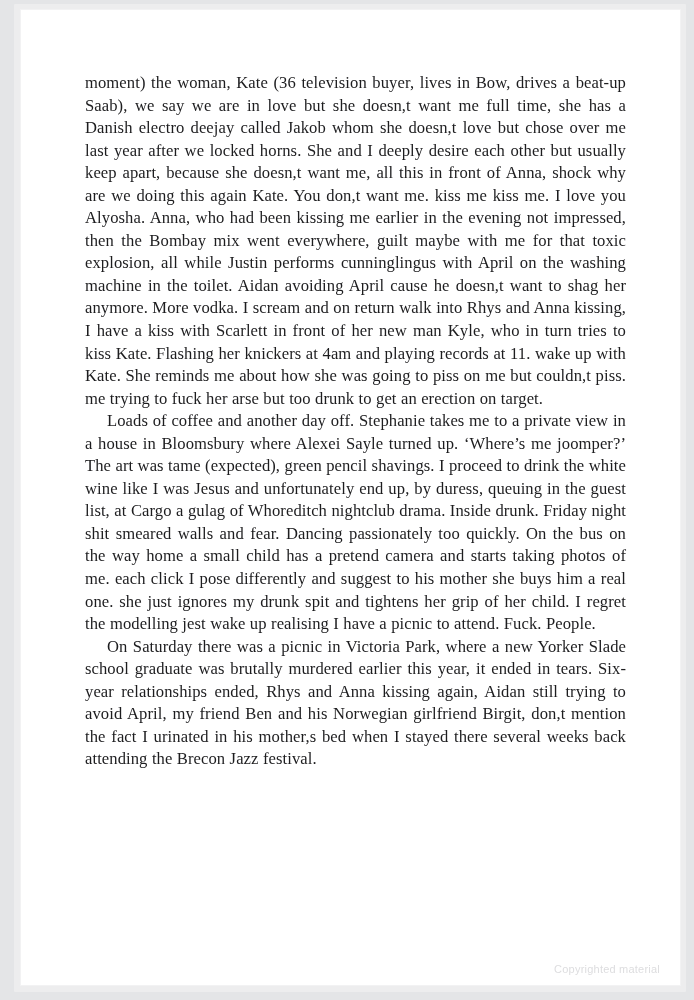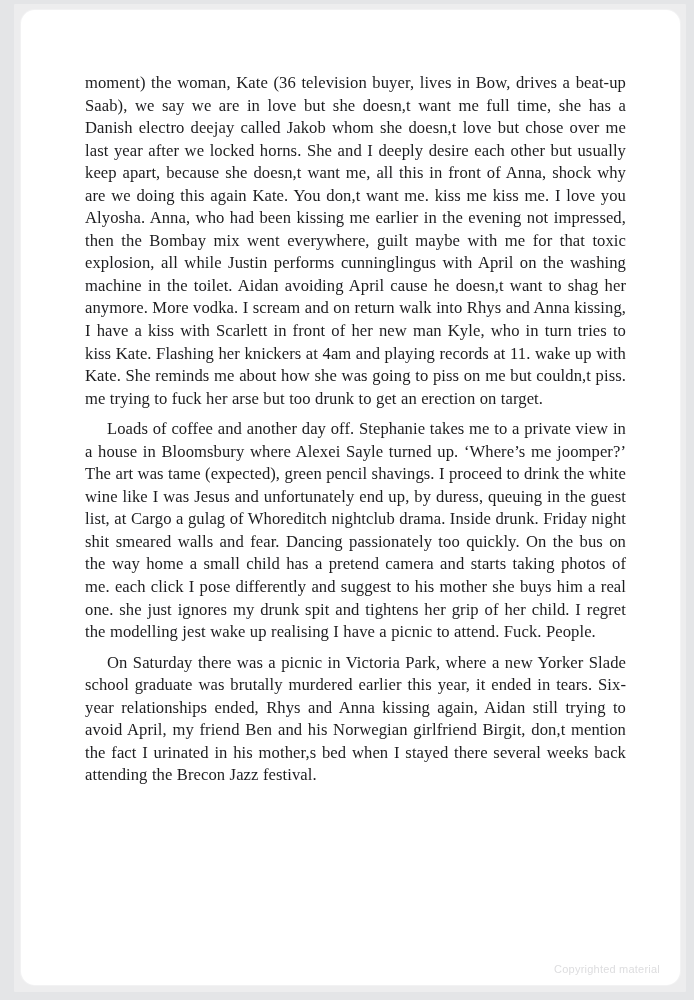--- a/index.html
+++ b/index.html
@@ -38,21 +38,20 @@
   
   .page {
     position: absolute;
     left: 21px;
     top: 10px;
     width: 659px;
     height: 975px;
     background: #ffffff;
     box-shadow: 0 0 0 1px #f2f2f3;
     overflow: hidden;
-    border-radius: 14px;
   }
 
   .text-block {
     position: absolute;
     left: 64px;
     top: 62px;
     width: 541px;
   }
 
   .para {
@@ -63,21 +62,21 @@
     line-height: 22.55px;
     color: #1d1d1f;
     letter-spacing: 0.005em;
     word-spacing: 0.01em;
     -webkit-font-smoothing: antialiased;
   }
   .para.indent {
     text-indent: 22px;
   }
   .para + .para {
-    margin-top: 8px;
+    margin-top: 0;
   }
 
   
   .copyright-watermark {
     position: absolute;
     right: 20px;
     bottom: 10px;
     font-family: "Liberation Sans", "DejaVu Sans", sans-serif;
     font-size: 11px;
     letter-spacing: 0.02em;

